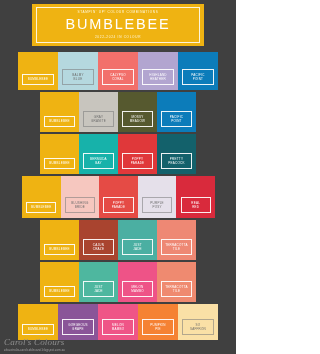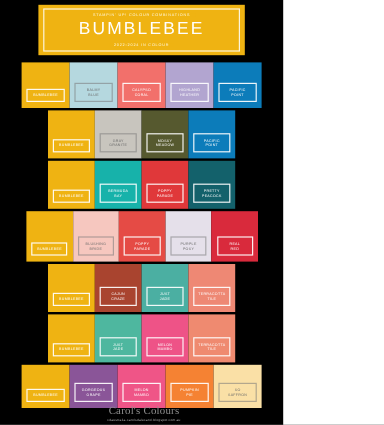--- a/index.html
+++ b/index.html
@@ -3,21 +3,21 @@
 <meta charset="utf-8">
 <style>
   html,body{margin:0;padding:0;}
   body{
     width:236px;height:354px;
     background:#ffffff;
     font-family:"Liberation Sans", sans-serif;
     overflow:hidden;
     position:relative;
   }
-  .page{width:236px;height:354px;position:relative;background:#000000;}
+  .page{width:236px;height:354px;position:relative;background:#404040;}
 
   
   .header{
     position:absolute;left:32px;top:4px;width:172px;height:42px;
     background:#EFB312;
     display:flex;flex-direction:column;align-items:center;justify-content:center;
   }
   .header .frame{
     position:absolute;left:4px;top:3px;right:4px;bottom:3px;
     border:1px solid rgba(255,255,255,0.85);
@@ -67,21 +67,21 @@
     line-height:1.5;
     text-transform:uppercase;
     white-space:pre-line;
   }
   .chip.light{color:#ffffff;border-color:rgba(255,255,255,0.92);}
   .chip.dark{color:#6b6b6b;border-color:rgba(120,120,120,0.55);}
 
   
   .footer{
     position:absolute;left:4px;right:0;bottom:2px;
-    text-align:center;
+    font-style:italic;
   }
   .footer .brand{
     font-family:"Liberation Serif", serif;
     font-size:9px;color:#8f8f8f;line-height:1.1;letter-spacing:0.2px;
   }
   .footer .url{
     font-size:2.7px;color:#a8a8a8;letter-spacing:0.2px;margin-top:1.5px;
   }
 </style>
 </head>

